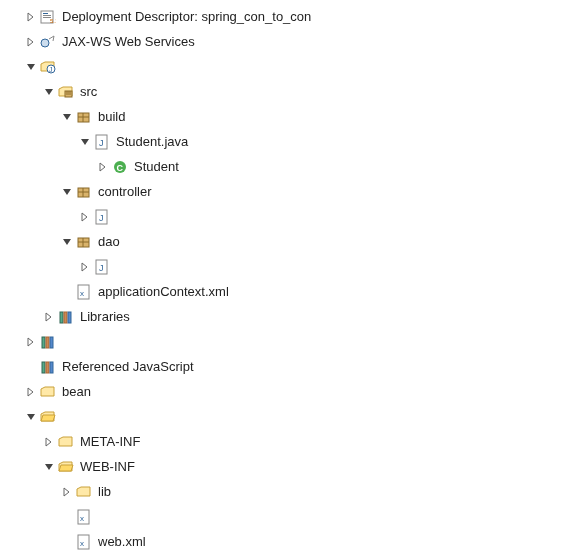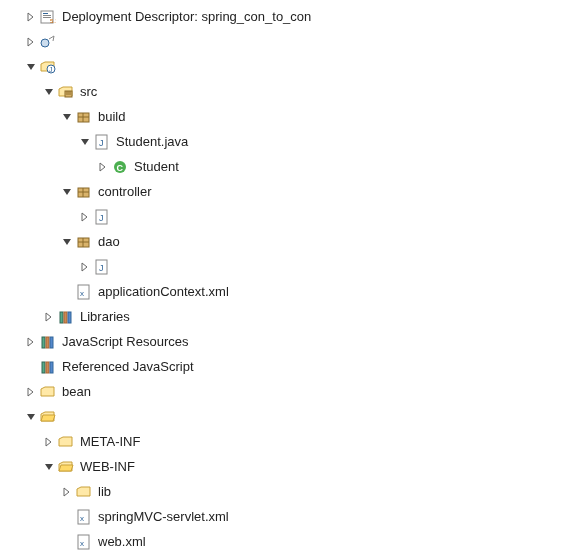--- a/index.html
+++ b/index.html
@@ -64,20 +64,21 @@
       <svg viewBox="0 0 10 10">
         <path d="M2 1 L7 5 L2 9 Z" fill="none" stroke="#666" stroke-width="1"></path>
       </svg>
     </span>
   <span class="icon">
       <svg viewBox="0 0 16 16">
         <circle cx="5" cy="9" r="4" fill="#cde" stroke="#369"></circle>
         <path d="M9 5 L14 2 L13 7" fill="none" stroke="#888"></path>
       </svg>
     </span>
+  <span class="label">JAX-WS Web Services</span>
 </div>
 
 <div class="row">
   <span class="indent"></span>
   <span class="arrow">
       <svg viewBox="0 0 10 10">
         <path d="M1 2 L9 2 L5 8 Z" fill="#444"></path>
       </svg>
     </span>
   <span class="icon">
@@ -281,21 +282,20 @@
         <path d="M2 1 L7 5 L2 9 Z" fill="none" stroke="#666" stroke-width="1"></path>
       </svg>
     </span>
   <span class="icon">
       <svg viewBox="0 0 16 16">
         <rect x="2" y="3" width="3" height="11" fill="#5a8" stroke="#365"></rect>
         <rect x="6" y="3" width="3" height="11" fill="#c85" stroke="#a63"></rect>
         <rect x="10" y="3" width="3" height="11" fill="#58c" stroke="#369"></rect>
       </svg>
     </span>
-  <span class="label">JavaScript Resources</span>
 </div>
 
 <div class="row">
   <span class="indent"></span>
   <span class="arrow blank">
       <svg></svg>
     </span>
   <span class="icon">
       <svg viewBox="0 0 16 16">
         <rect x="2" y="3" width="3" height="11" fill="#5a8" stroke="#365"></rect>
@@ -392,21 +392,20 @@
     <span class="indent"></span>
   <span class="arrow blank">
       <svg></svg>
     </span>
   <span class="icon">
       <svg viewBox="0 0 16 16">
         <rect x="2" y="1" width="11" height="14" fill="#fff" stroke="#888"></rect>
         <text x="4" y="12" font-size="8" fill="#369">x</text>
       </svg>
     </span>
-  <span class="label">springMVC-servlet.xml</span>
 </div>
 
 <div class="row">
   <span class="indent"></span>
     <span class="indent"></span>
     <span class="indent"></span>
   <span class="arrow blank">
       <svg></svg>
     </span>
   <span class="icon">

